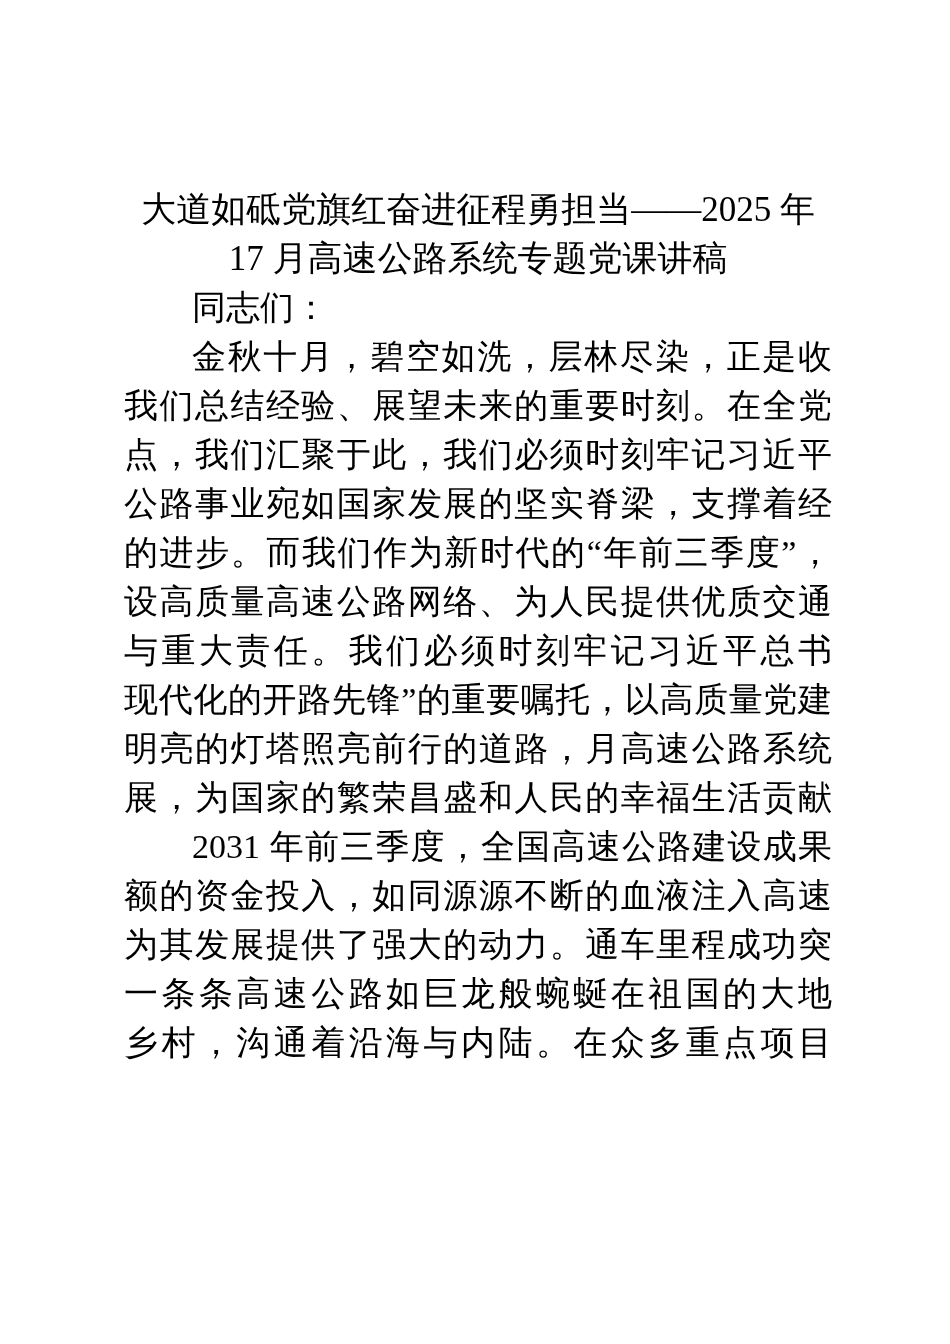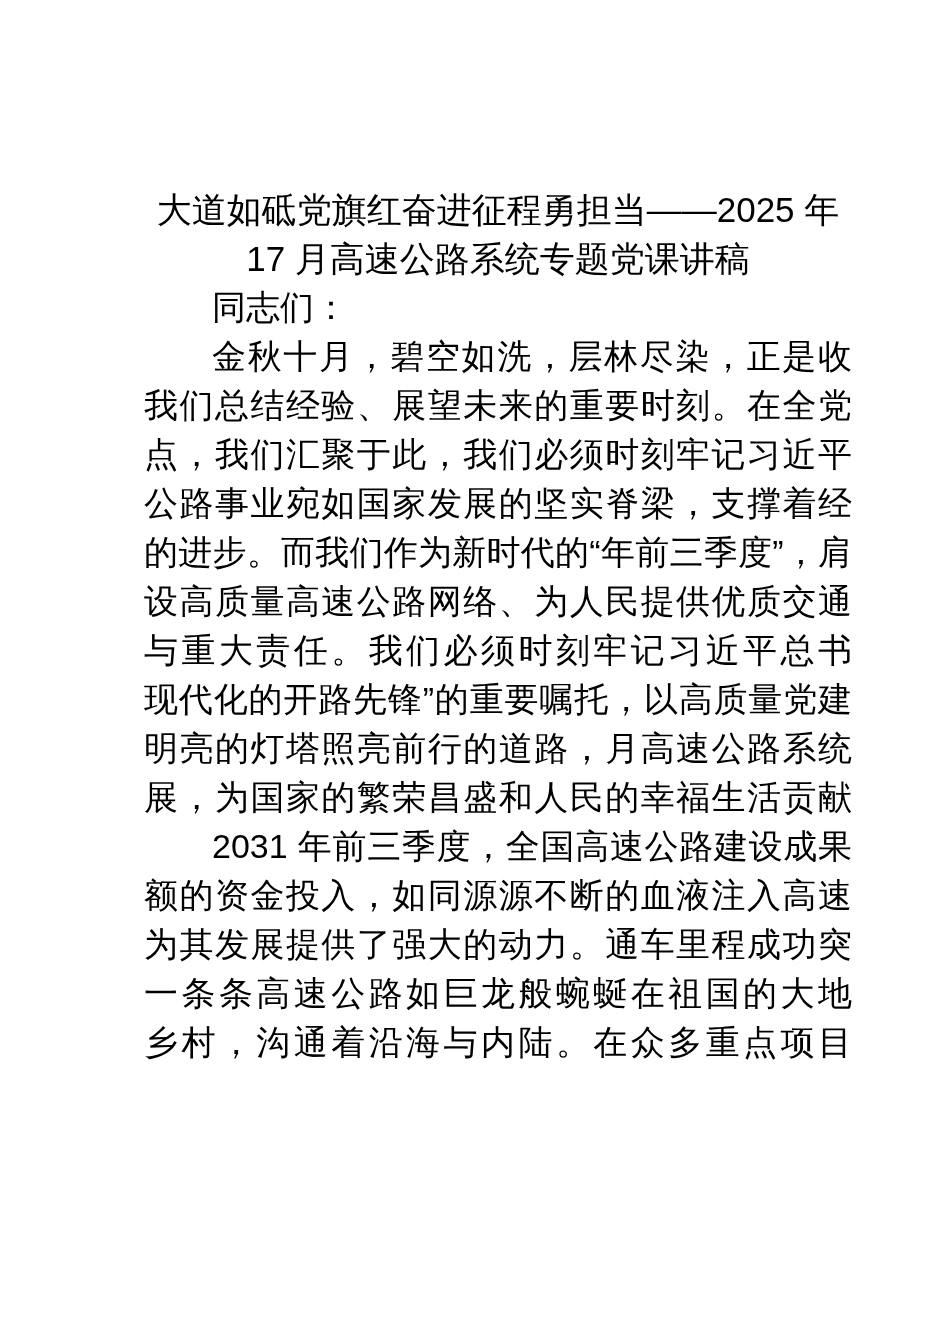--- a/index.html
+++ b/index.html
@@ -13,22 +13,21 @@
     height: 1344px;
     background: #ffffff;
     overflow: hidden;
   }
   .content {
     position: absolute;
     left: 124px;
     top: 185px;
     width: 708px;
     color: #000000;
-    font-family: Liberation Sans, sans-serif;
-    margin-left: 20px;
+    font-family: Liberation Serif, serif;
   }
   .title {
     margin: 0;
     padding: 0;
     font-weight: normal;
   }
   .title-line {
     font-size: 35px;
     line-height: 49px;
     height: 49px;

